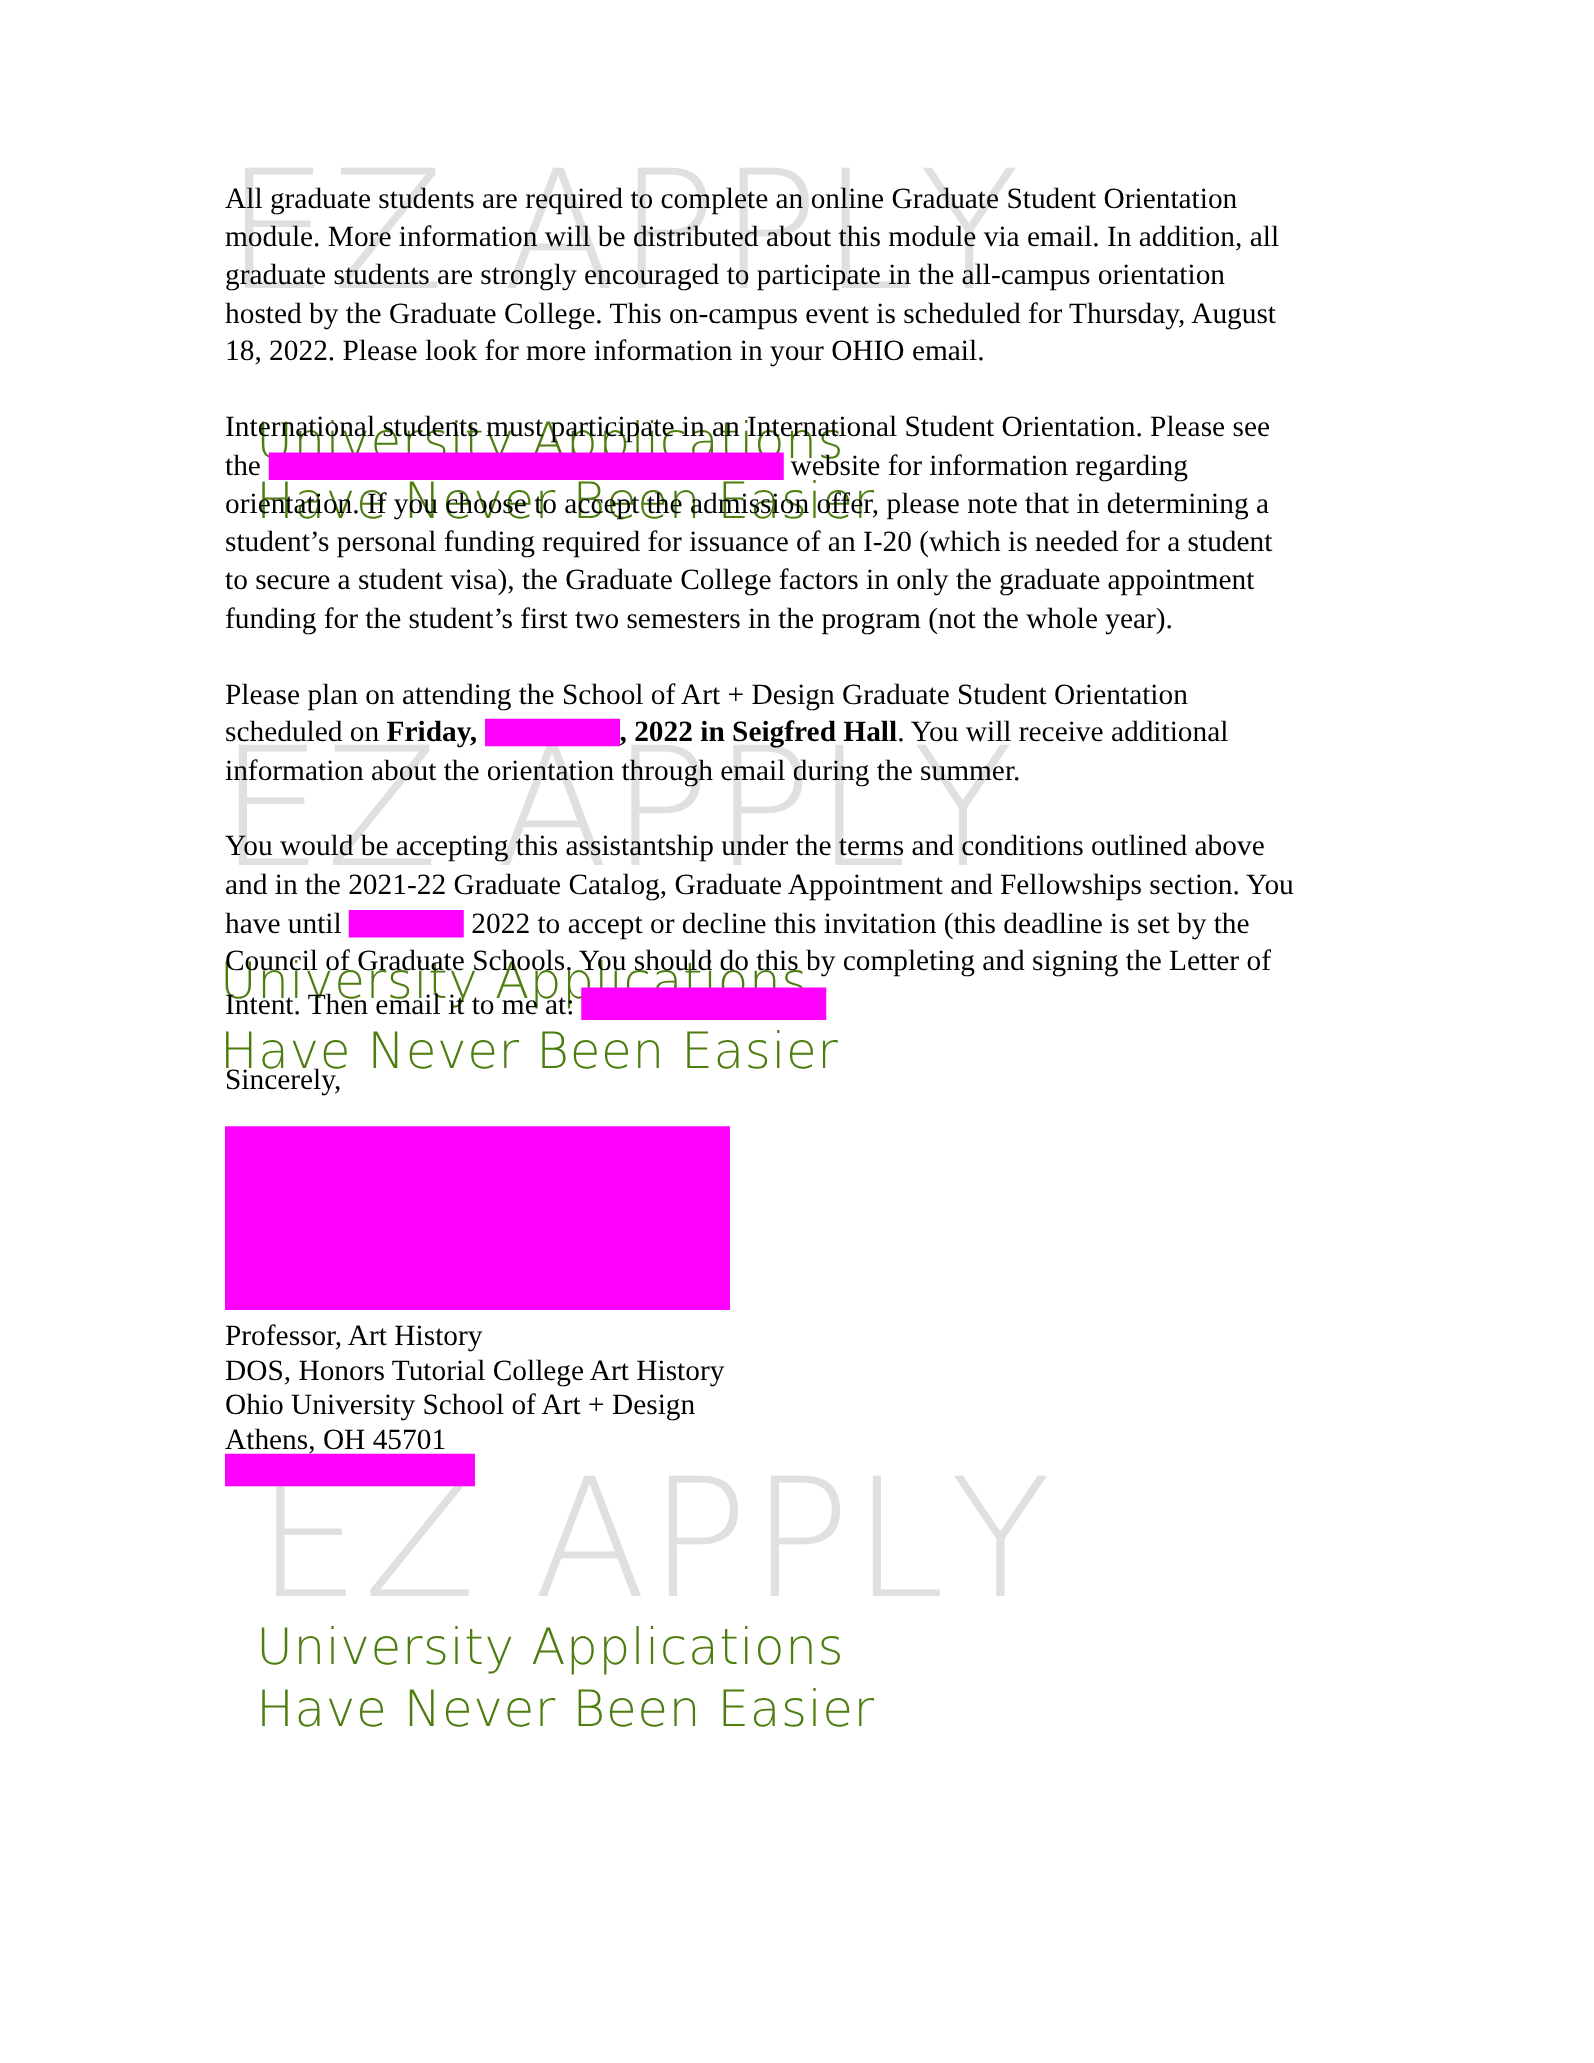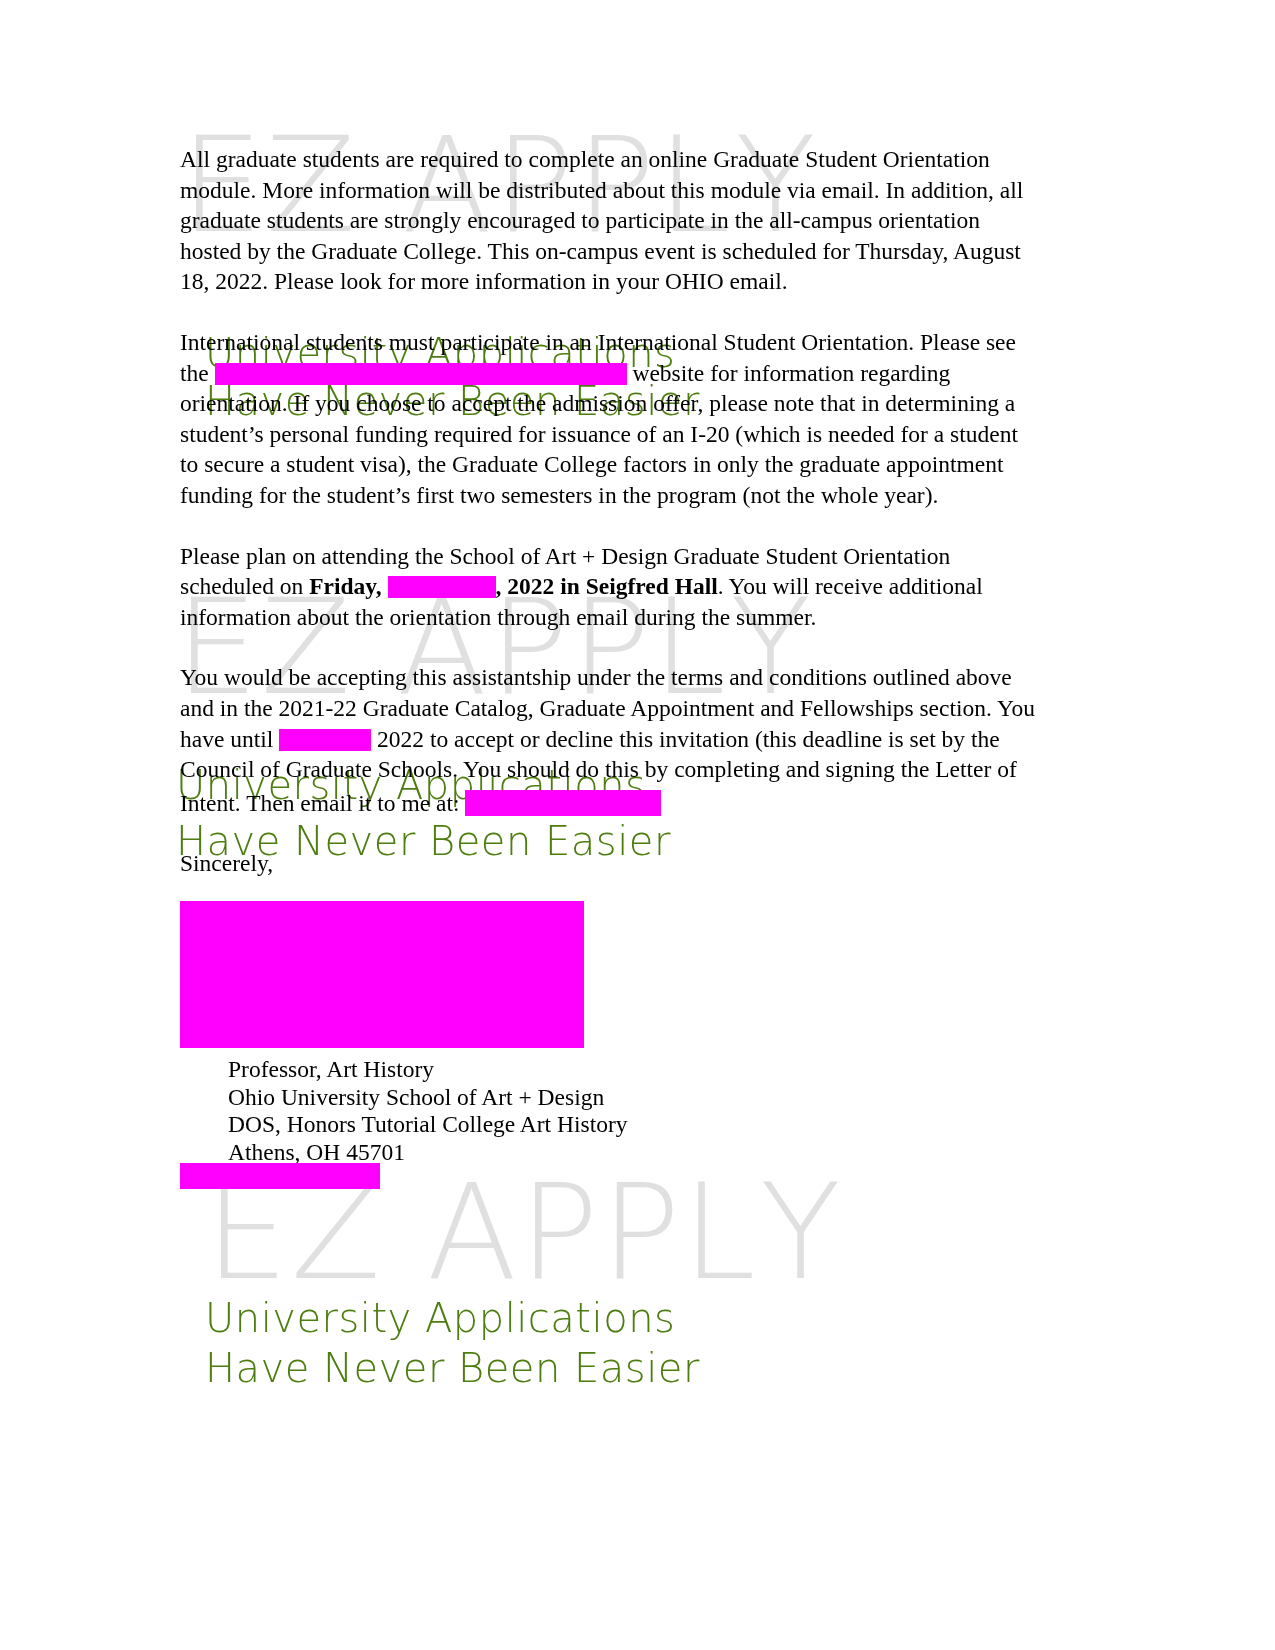--- a/index.html
+++ b/index.html
@@ -93,21 +93,21 @@
   }
 
   .sign-lines {
     position: absolute;
     left: 180px;
     top: 1056px;
     font-size: 23.5px;
     line-height: 27.5px;
     color: #000;
   }
-  .sign-lines div { white-space: nowrap; margin-left: 48px; }
+  .sign-lines div { white-space: nowrap; }
 
   .r-phone {
     position: absolute;
     left: 180px;
     top: 1163px;
     width: 200px;
     height: 26px;
     background: #ff00ff;
   }
 </style>
@@ -147,20 +147,20 @@
     </p>
 
 
     <p class="para">Sincerely,</p>
   </div>
 
   <div class="sig-block"></div>
 
   <div class="sign-lines">
     <div>Professor, Art History</div>
+    <div>DOS, Honors Tutorial College Art History</div>
     <div>Ohio University School of Art + Design</div>
-    <div>DOS, Honors Tutorial College Art History</div>
     <div>Athens, OH  45701</div>
   </div>
 
   <div class="r-phone"></div>
 
 </div>
 
 </body></html>

